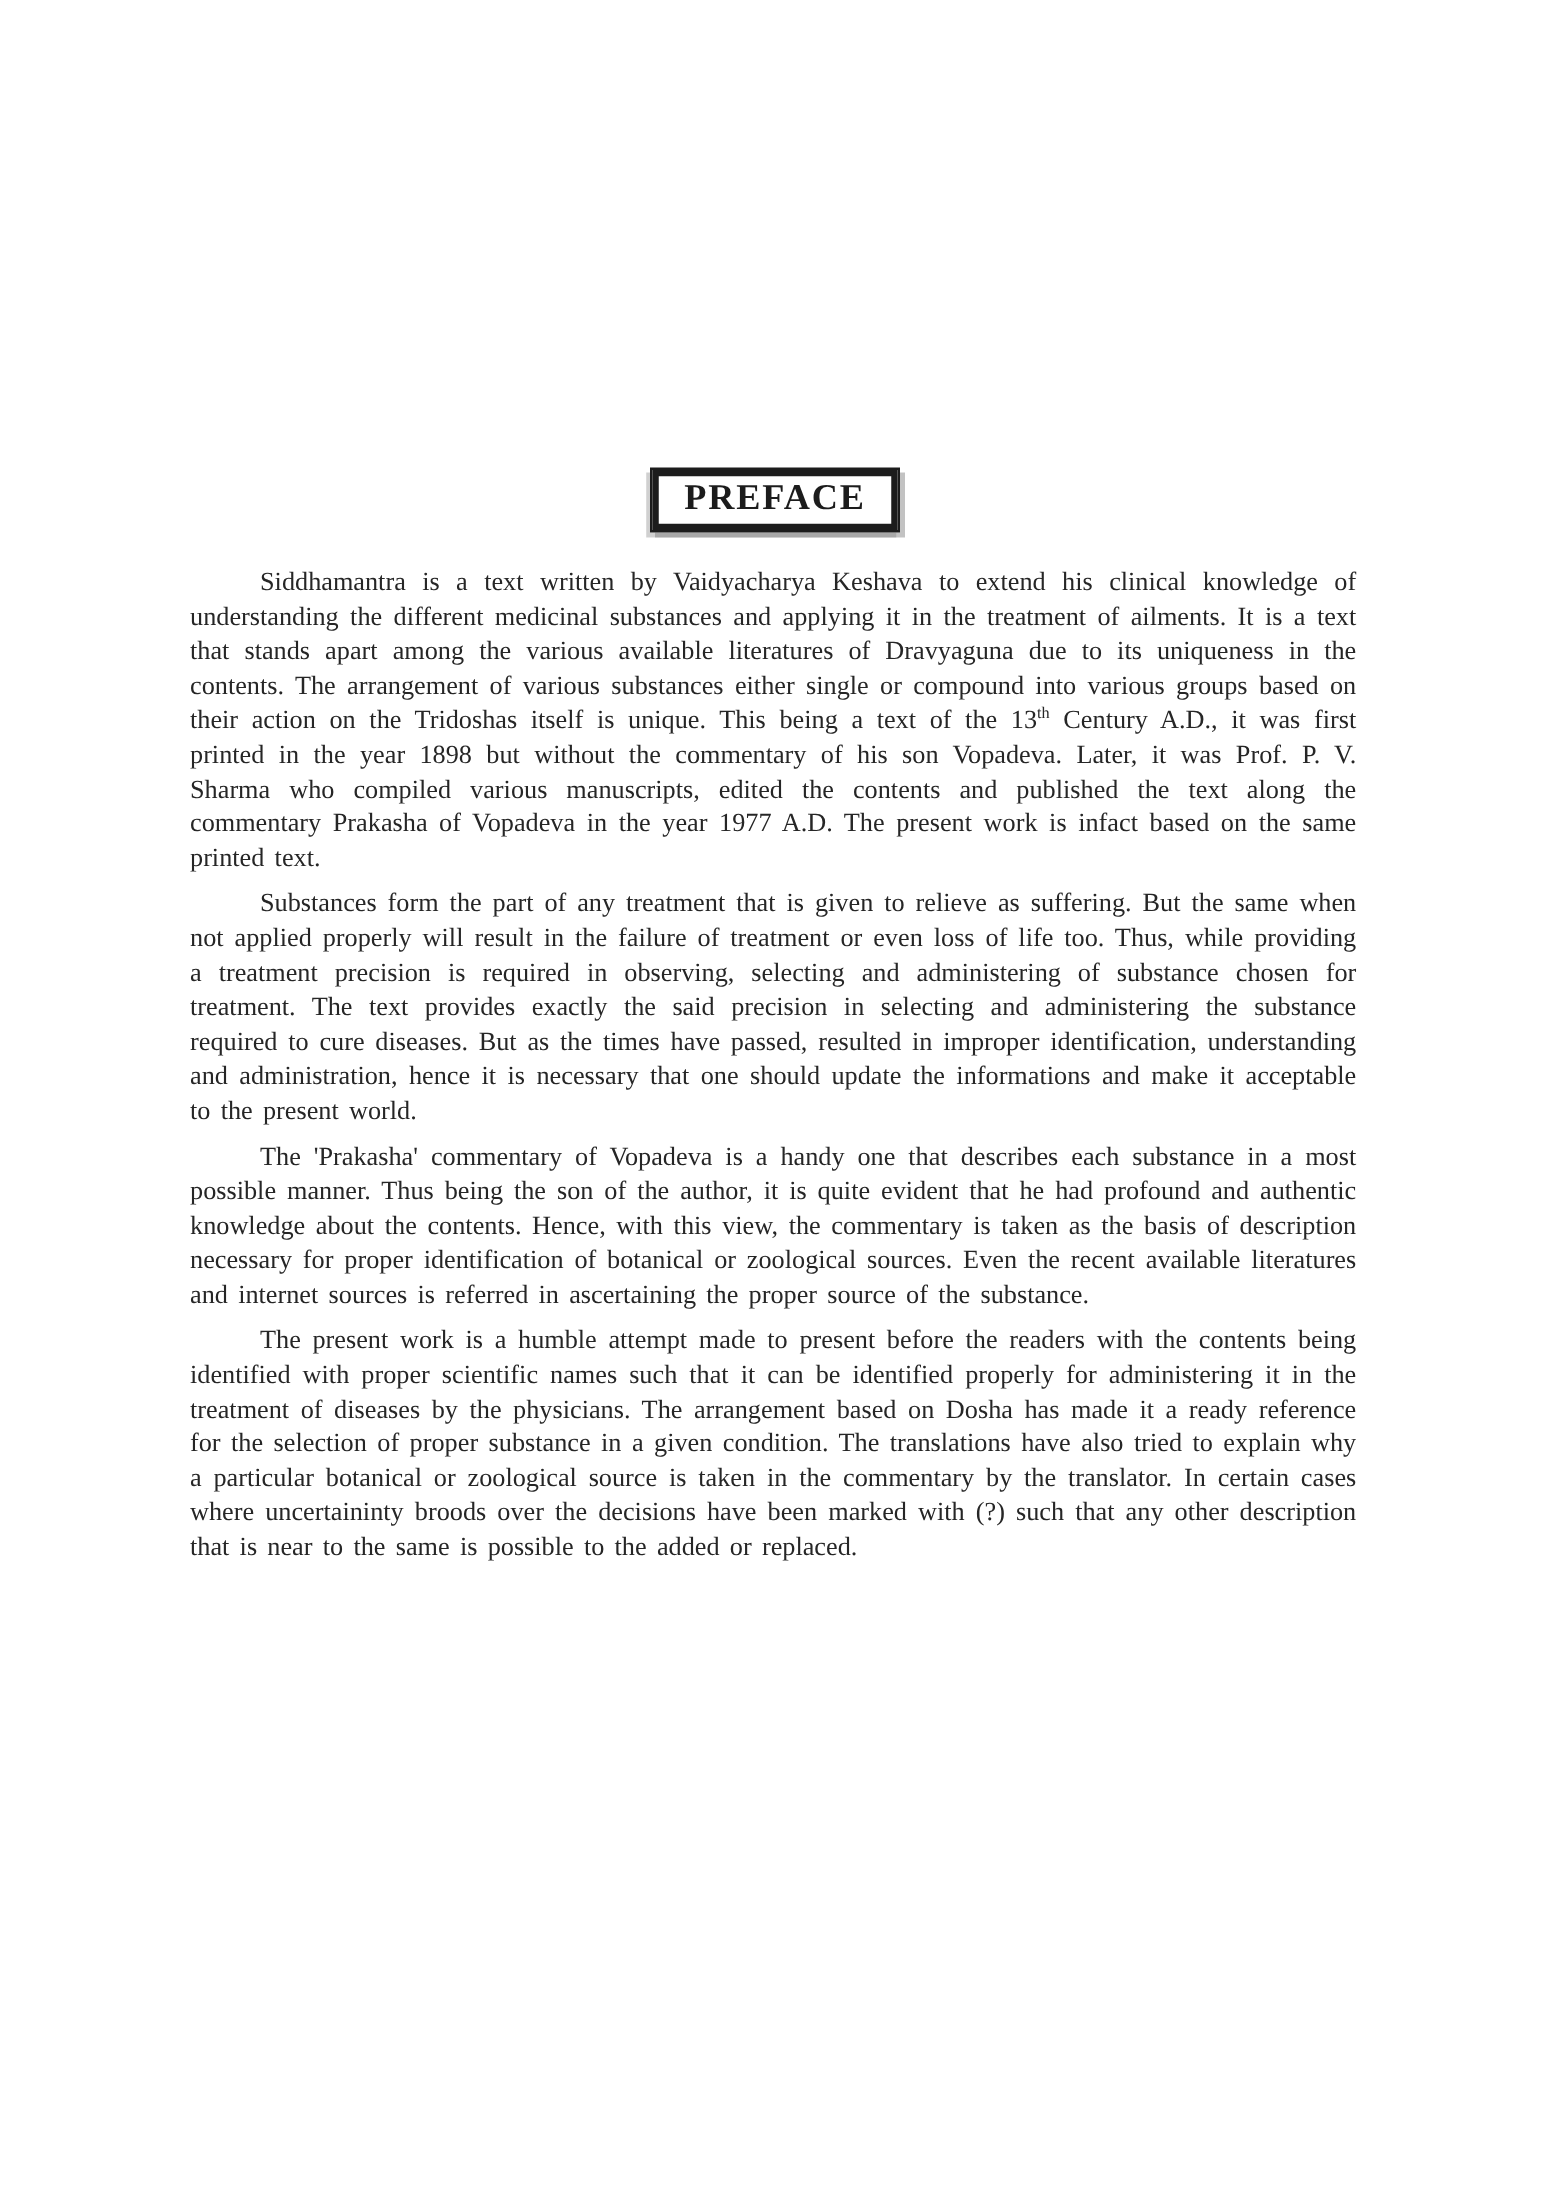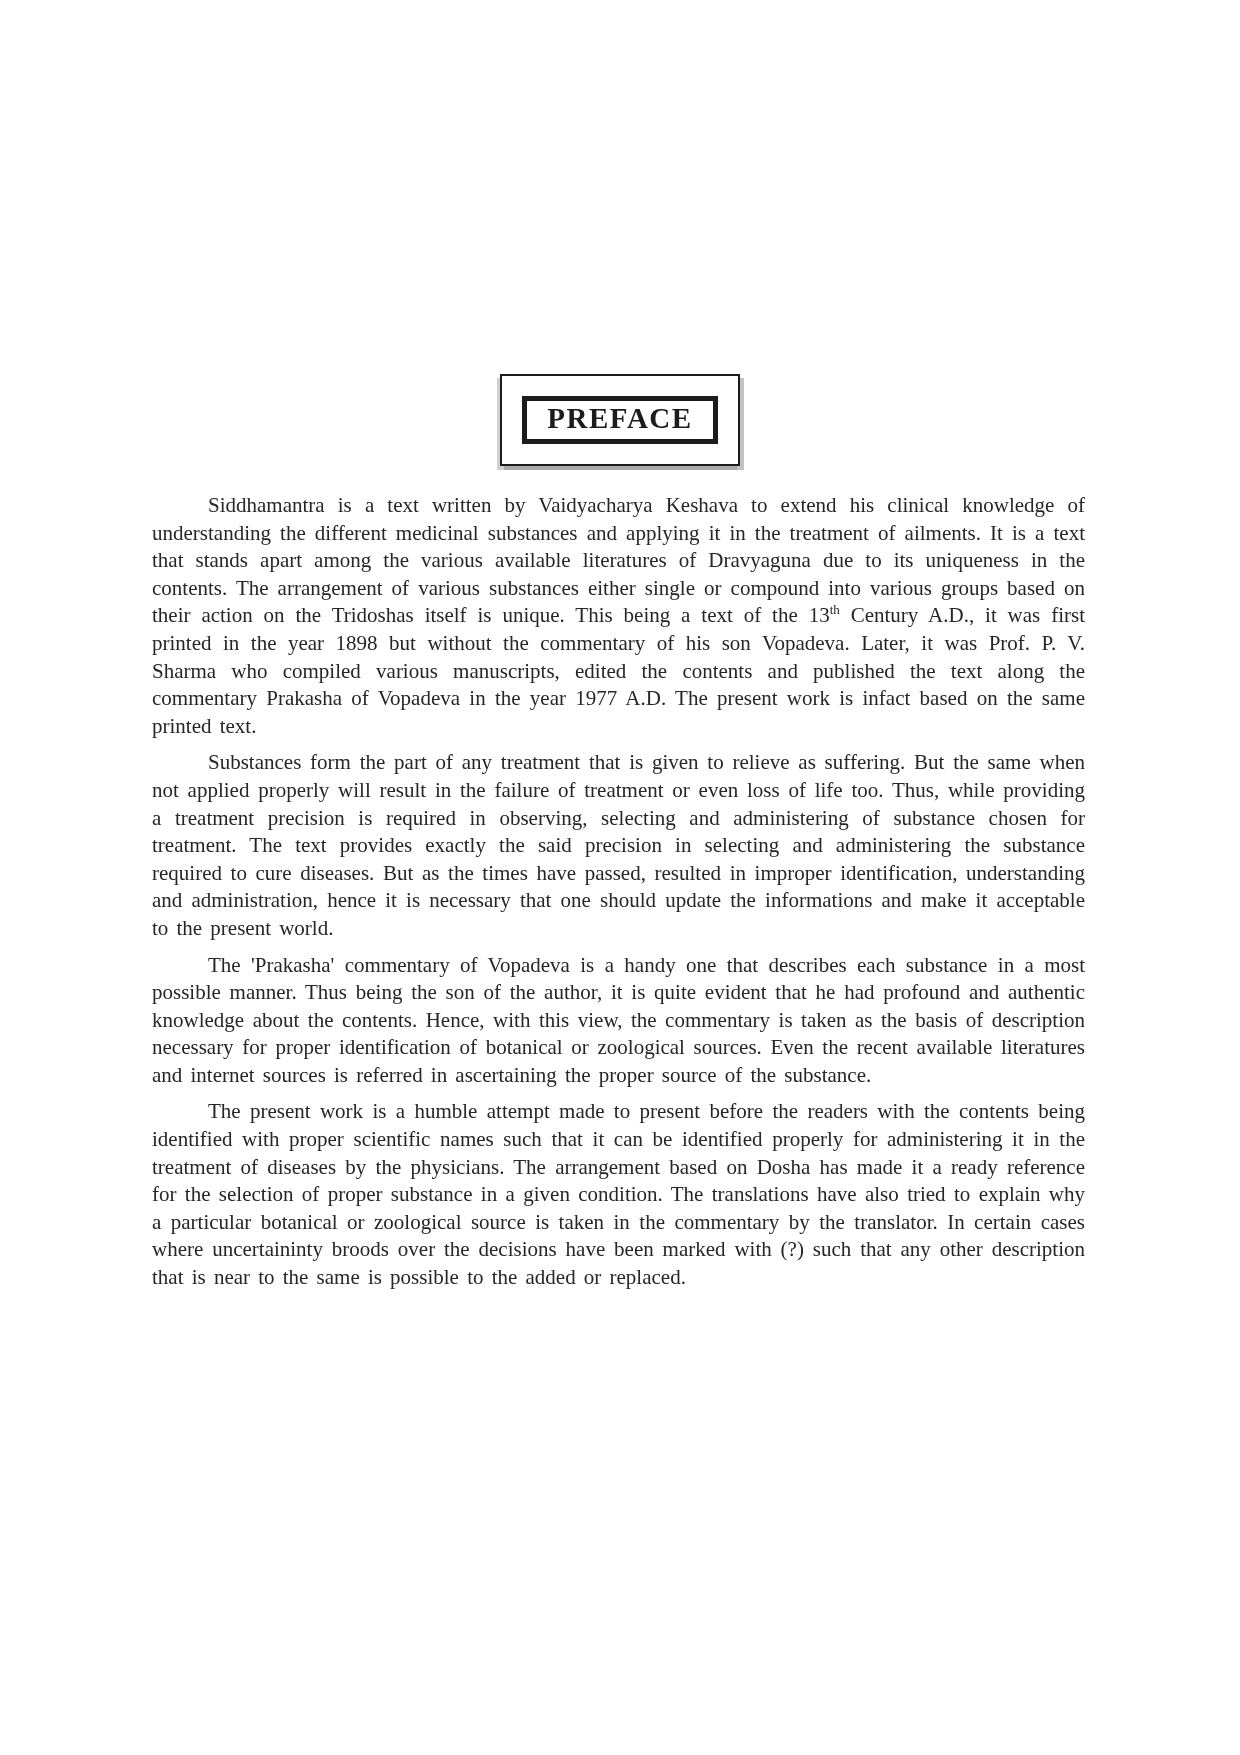--- a/index.html
+++ b/index.html
@@ -13,21 +13,21 @@
     height: 1755px;
     background: #ffffff;
     font-family: "Liberation Serif", serif;
     color: #262626;
     overflow: hidden;
   }
   .title-wrap {
     margin: 374px auto 0 auto;
     width: max-content;
     border: 2px solid #1c1c1c;
-    padding: 20px;
+    padding: 0;
     background: #ffffff;
     box-shadow: 4px 4px 0 rgba(120,120,120,0.45), -3px 4px 0 rgba(120,120,120,0.35);
   }
   .title-inner {
     border: 5px solid #1c1c1c;
     padding: 1px 20px 4px 20px;
   }
   .title-text {
     font-size: 29px;
     font-weight: bold;

